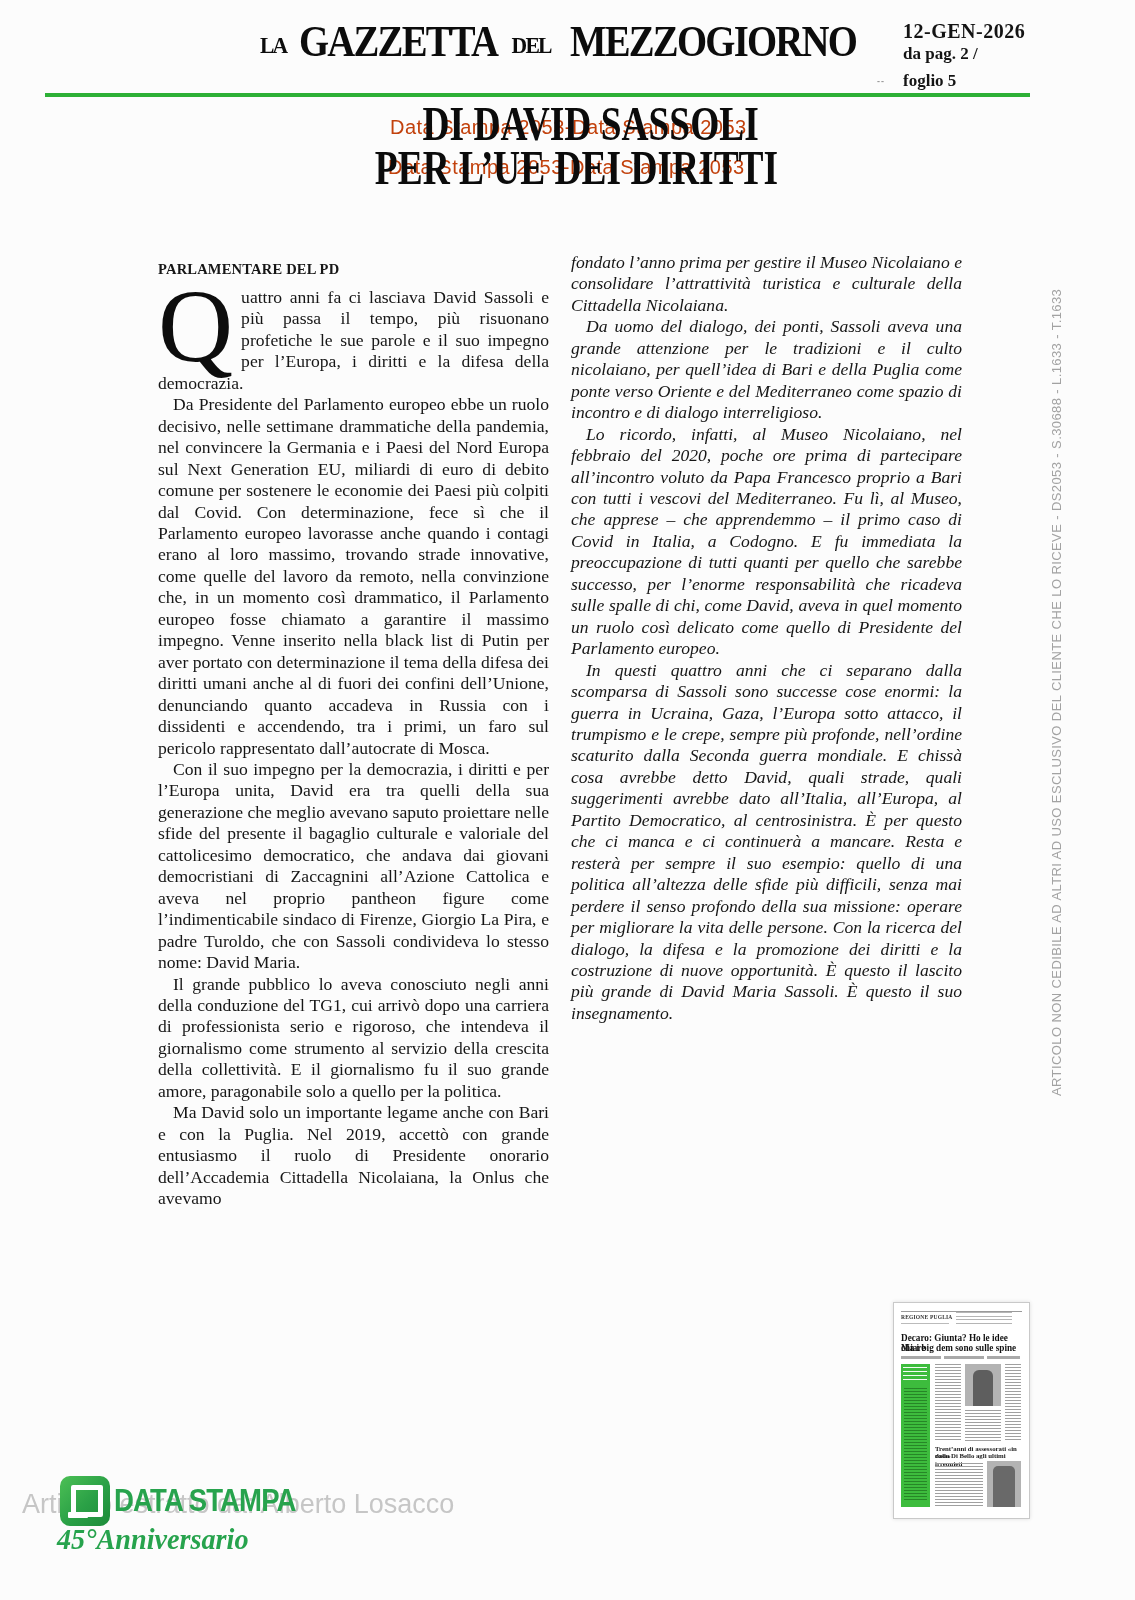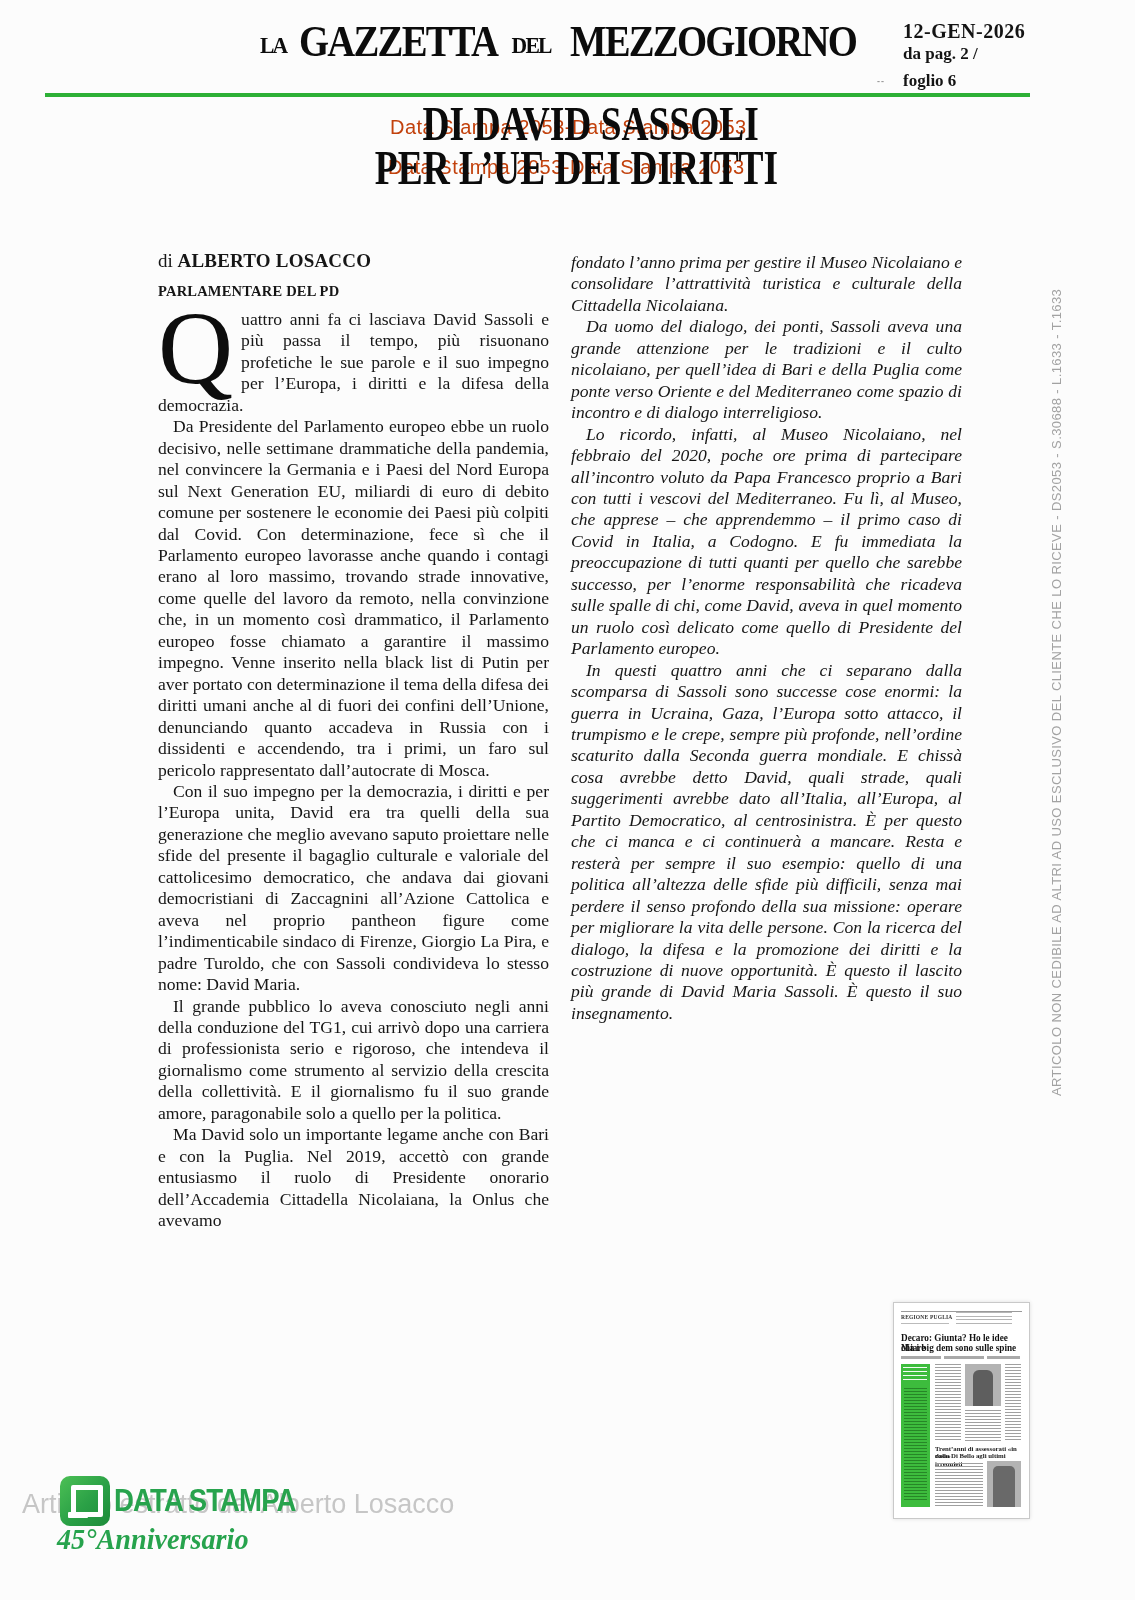--- a/index.html
+++ b/index.html
@@ -110,38 +110,35 @@
 <div class="page">
 
   <div class="masthead">
     <span class="mh-small">LA</span><span class="mh-big">GAZZETTA</span><span class="mh-small">DEL</span><span class="mh-big">MEZZOGIORNO</span>
   </div>
 
   <div class="header-meta">
     <div class="hm-date">12-GEN-2026</div>
     <div class="hm-pag">da pag. 2 /</div>
     <div class="hm-foglio">
-      <span class="hm-marker">--</span><span>foglio 6</span>
+      <span class="hm-marker">--</span><span>foglio 5</span>
     </div>
   </div>
 
   <div class="green-rule"></div>
 
   <div class="wm wm1">Data Stampa 2053-Data Stampa 2053</div>
   <div class="wm wm2">Data Stampa 2053-Data Stampa 2053</div>
 
   <div class="title">
     <div class="title-line title-line2"><span class="cond">DI DAVID SASSOLI</span></div>
     <div class="title-line"><span class="cond">PER L’UE DEI DIRITTI</span></div>
   </div>
 
   <div class="col col1">
-    <div class="byline">
-      <span>di </span><b>ALBERTO LOSACCO</b>
-    </div>
     <div class="role">PARLAMENTARE DEL PD</div>
     <p class="firstpara">
       <span class="dropcap">Q</span><span>uattro anni fa ci lasciava David Sassoli e più passa il tempo, più risuonano profetiche le sue parole e il suo impegno per l’Europa, i diritti e la difesa della democrazia.</span>
     </p>
     <p class="indent">Da Presidente del Parlamento europeo ebbe un ruolo decisivo, nelle settimane drammatiche della pandemia, nel convincere la Germania e i Paesi del Nord Europa sul Next Generation EU, miliardi di euro di debito comune per sostenere le economie dei Paesi più colpiti dal Covid. Con determinazione, fece sì che il Parlamento europeo lavorasse anche quando i contagi erano al loro massimo, trovando strade innovative, come quelle del lavoro da remoto, nella convinzione che, in un momento così drammatico, il Parlamento europeo fosse chiamato a garantire il massimo impegno. Venne inserito nella black list di Putin per aver portato con determinazione il tema della difesa dei diritti umani anche al di fuori dei confini dell’Unione, denunciando quanto accadeva in Russia con i dissidenti e accendendo, tra i primi, un faro sul pericolo rappresentato dall’autocrate di Mosca.</p>
     <p class="indent">Con il suo impegno per la democrazia, i diritti e per l’Europa unita, David era tra quelli della sua generazione che meglio avevano saputo proiettare nelle sfide del presente il bagaglio culturale e valoriale del cattolicesimo democratico, che andava dai giovani democristiani di Zaccagnini all’Azione Cattolica e aveva nel proprio pantheon figure come l’indimenticabile sindaco di Firenze, Giorgio La Pira, e padre Turoldo, che con Sassoli condivideva lo stesso nome: David Maria.</p>
     <p class="indent">Il grande pubblico lo aveva conosciuto negli anni della conduzione del TG1, cui arrivò dopo una carriera di professionista serio e rigoroso, che intendeva il giornalismo come strumento al servizio della crescita della collettività. E il giornalismo fu il suo grande amore, paragonabile solo a quello per la politica.</p>
     <p class="indent">Ma David solo un importante legame anche con Bari e con la Puglia. Nel 2019, accettò con grande entusiasmo il ruolo di Presidente onorario dell’Accademia Cittadella Nicolaiana, la Onlus che avevamo</p>
   </div>
 

